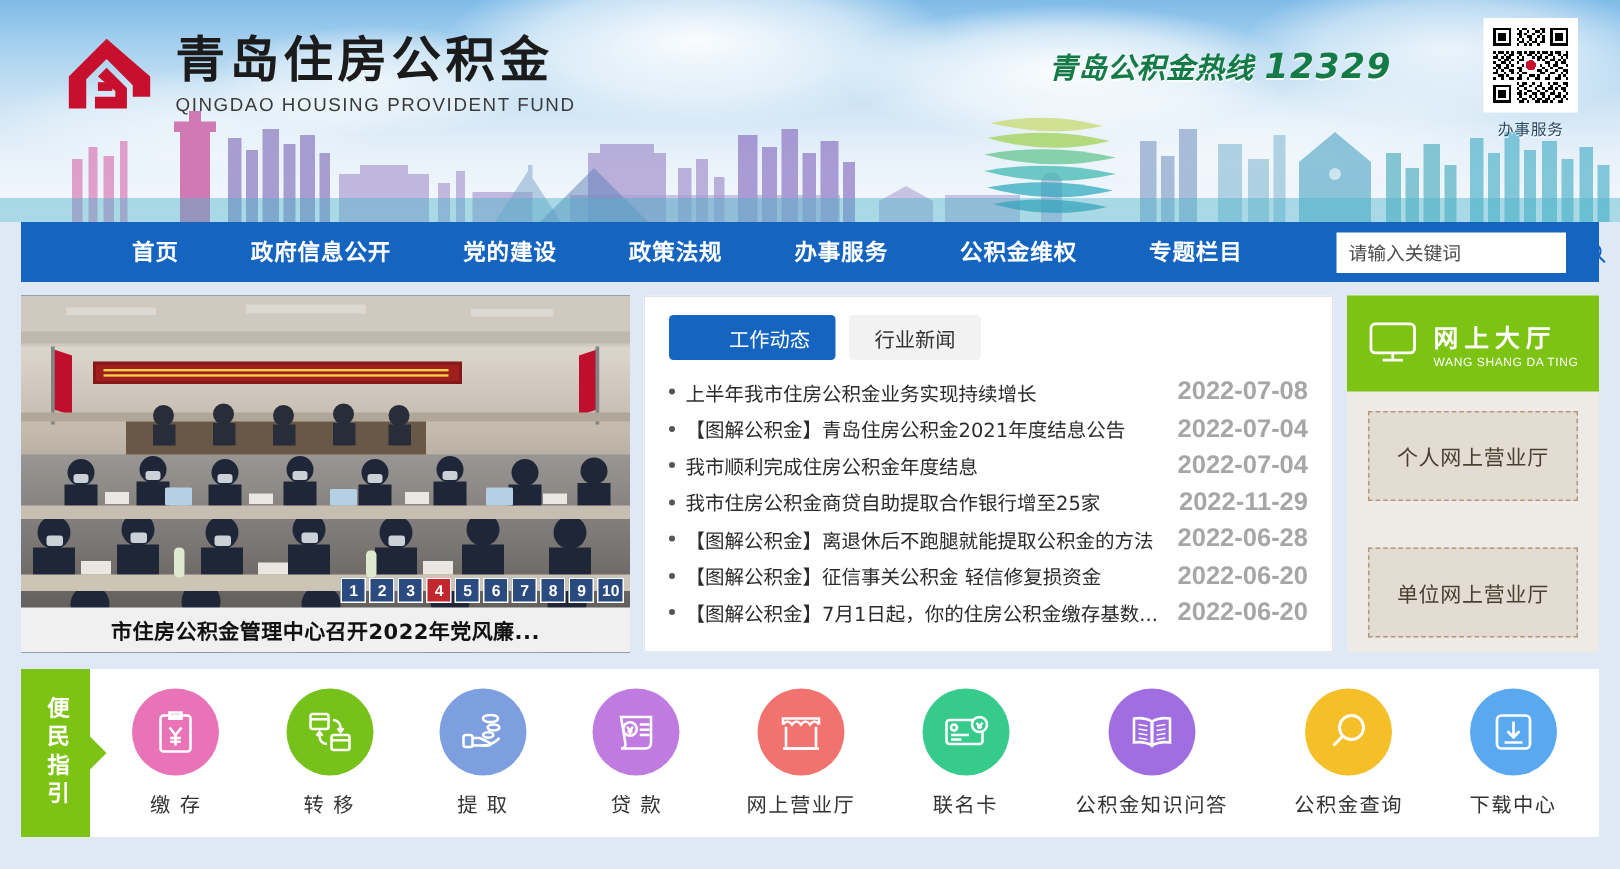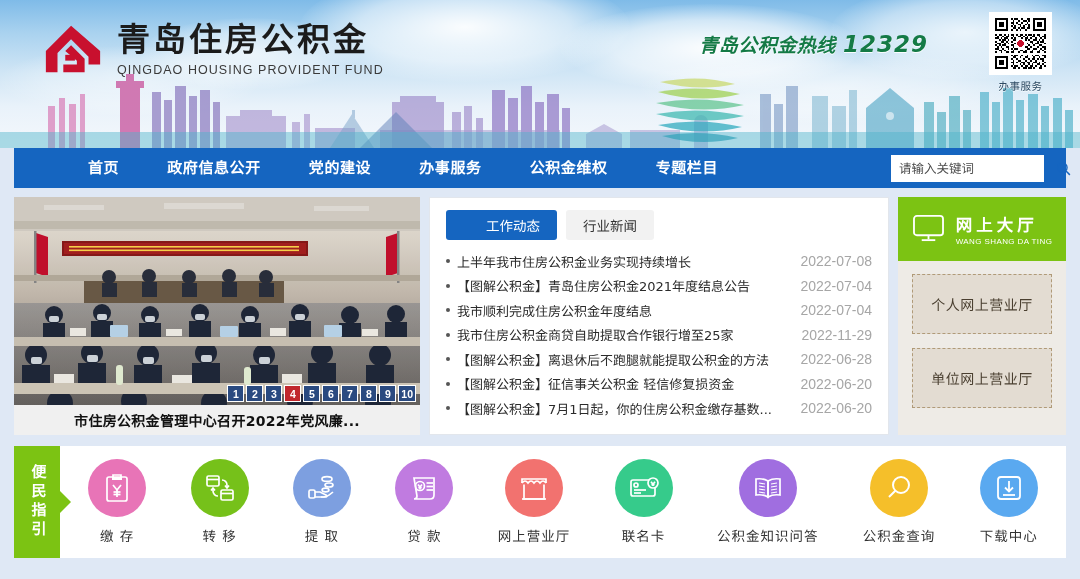--- a/index.html
+++ b/index.html
@@ -148,40 +148,41 @@
   .news-dot {
     width: 4px; height: 4px; border-radius: 50%;
     background: #555; flex: none; margin-right: 7px;
   }
   .news-title {
     flex: 1; font-size: 13px; color: #2b2b2b;
     white-space: nowrap; overflow: hidden; text-overflow: ellipsis;
     font-family: "DejaVu Sans", "Liberation Sans", sans-serif;
   }
   .news-date {
-    font-size: 14px; color: #a6a6a6; flex: none; margin-left: 12px;
+    font-size: 17px; color: #a6a6a6; flex: none; margin-left: 12px;
     font-family: "Liberation Sans", sans-serif;
+    font-weight: bold;
   }
 
   
   .side { width: 168px; background: #eeebe6; }
   .side-head {
     height: 64px; background: #7cc313;
     display: flex; align-items: center; justify-content: center; gap: 11px;
   }
   .monitor-icon { width: 33px; height: 30px; flex: none; }
   .side-head-txt .cn {
     font-size: 16.5px; font-weight: 700; color: #fff; letter-spacing: 4px;
     font-family: "DejaVu Sans", "Liberation Sans", sans-serif;
   }
   .side-head-txt .en {
     font-size: 8px; color: #fff; letter-spacing: .4px; margin-top: 1px;
     font-family: "Liberation Sans", sans-serif;
   }
-  .side-body { padding: 13px 14px; display: flex; flex-direction: column; gap: 14px; }
+  .side-body { padding: 13px 14px; display: flex; flex-direction: column; gap: 31px; }
   .side-btn {
     height: 60px; background: #e3dcd2;
     border: 1px dashed #b09a78;
     display: flex; align-items: center; justify-content: center;
     font-size: 14px; color: #4a3f30; cursor: pointer; letter-spacing: .5px;
     font-family: "DejaVu Sans", "Liberation Sans", sans-serif;
   }
 
   
   .quick {
@@ -549,20 +550,21 @@
     </svg>
     <div class="qr-cap">办事服务</div>
   </div>
 </div>
 
 <div class="navbar">
   <div class="nav-items">
     <div class="nav-item">首页</div>
     <div class="nav-item">政府信息公开</div>
     <div class="nav-item">党的建设</div>
+    <div class="nav-item">政策法规</div>
     <div class="nav-item">办事服务</div>
     <div class="nav-item">公积金维权</div>
     <div class="nav-item">专题栏目</div>
   </div>
   <div class="search-box">
     <input type="text" placeholder="请输入关键词" style="">
     <svg class="search-icon" viewBox="0 0 24 24" fill="none" stroke="#1565c0" stroke-width="2">
       <circle cx="10.5" cy="10.5" r="6.5"></circle>
         <line x1="15.5" y1="15.5" x2="21" y2="21"></line>
     </svg>

